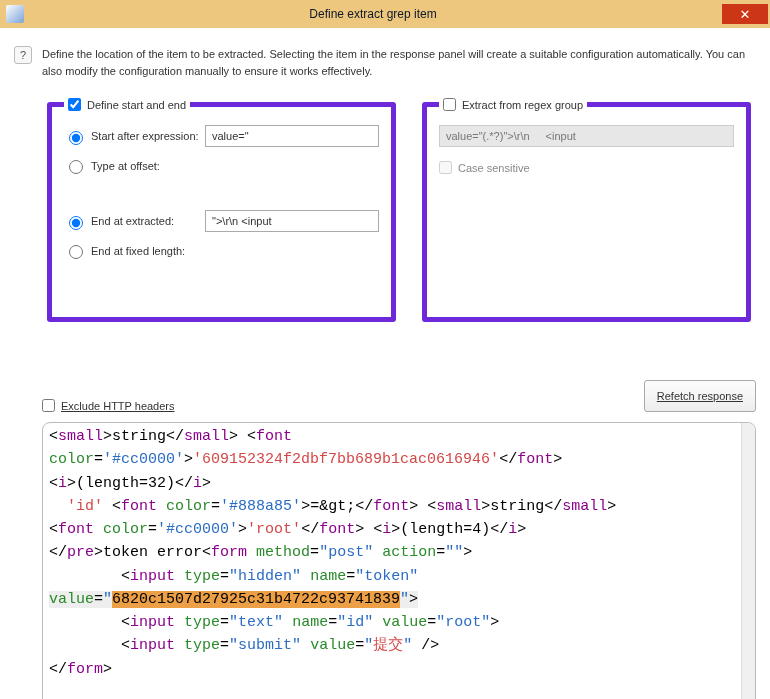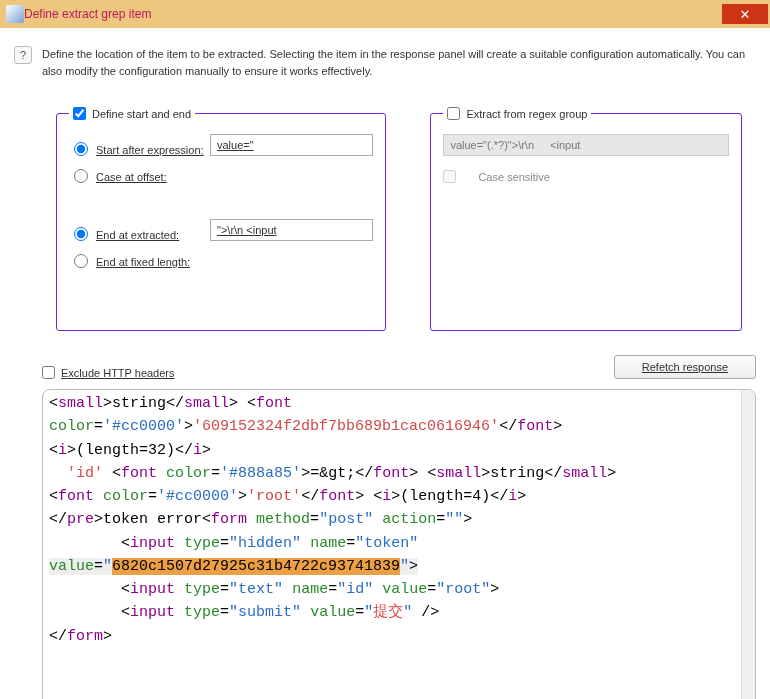--- a/index.html
+++ b/index.html
@@ -1,43 +1,43 @@
 <!DOCTYPE html>
 <html><head>
 <meta charset="utf-8">
 <style>
   * { box-sizing: border-box; }
   html, body { margin: 0; padding: 0; font-family: Tahoma, Arial, sans-serif; font-size: 11px; color: #333; background: #fff; }
   .titlebar { height: 28px; background: #ecc77d; display: flex; align-items: center; position: relative; }
   .titlebar .icon { width: 18px; height: 18px; margin-left: 6px; background: linear-gradient(135deg,#fff,#7aa2d8); border-radius: 2px; }
-  .titlebar .title { flex: 1; text-align: left; font-size: 12px; color: #be185d; }
+  .titlebar .title { flex: 1; text-align: center; font-size: 12px; color: #0f172a; }
   .titlebar .close { width: 46px; height: 20px; background: #cc3515; color: #fff; display: flex; align-items: center; justify-content: center; font-size: 13px; margin-right: 2px; }
   .body { padding: 18px 14px 12px 14px; }
   .intro-row { display: flex; gap: 10px; margin-bottom: 14px; }
   .help-icon { width: 18px; height: 18px; border: 1px solid #bbb; border-radius: 3px; display: flex; align-items: center; justify-content: center; color: #555; background: #f7f7f7; flex-shrink: 0; font-size: 11px; }
   .intro-text { font-size: 11px; line-height: 1.5; color: #333; }
   .columns { display: flex; gap: 16px; margin-left: 28px; }
-  fieldset { border: 1px solid #6d28d9; border-radius: 3px; padding: 14px 12px 16px; margin: 14px; height: 224px; }
+  fieldset { border: 5px solid #6d28d9; border-radius: 3px; padding: 14px 12px 16px; margin: 5px; height: 224px; }
   fieldset.left { flex: 1 1 350px; }
   fieldset.right { flex: 1 1 330px; }
   legend { padding: 0 4px; display: flex; align-items: center; gap: 6px; font-size: 11px; }
   legend input[type=checkbox] { margin: 0; }
-  .form-row { display: flex; align-items: flex-end; margin-bottom: 10px; text-decoration: underline; }
+  .form-row { display: flex; align-items: center; margin-bottom: 10px; }
   .form-row.spaced { margin-top: 36px; }
   .form-row .radio { width: 14px; height: 14px; margin-right: 8px; flex-shrink: 0; }
   .form-row label { width: 114px; }
   .form-row .field { flex: 1; height: 22px; border: 1px solid #aaa; padding: 0 6px; font-size: 11px; display: flex; align-items: center; }
   .form-row .field.disabled { background: #e7e7e7; color: #666; }
   .right-inner .regex-field { height: 22px; border: 1px solid #ccc; background: #e7e7e7; color: #777; padding: 0 6px; font-size: 11px; display: flex; align-items: center; gap: 16px; margin-bottom: 14px; }
-  .right-inner .cs { display: flex; align-items: center; gap: 22px; color: #888; }
+  .right-inner .cs { display: flex; align-items: center; gap: 6px; color: #888; }
   .right-inner .cs input { margin: 0; }
   .options-row { margin: 10px 0 10px 28px; display: flex; align-items: flex-end; gap: 12px; text-decoration: underline; }
   .options-row .opt { display: flex; align-items: center; gap: 6px; }
   .options-row .opt input { margin: 0; }
-  .btn { height: 24px; border: 1px solid #aaa; border-radius: 3px; background: linear-gradient(#fdfdfd,#ededed); padding: 0 27px; font-size: 11px; display: inline-flex; align-items: center; justify-content: center; cursor: pointer; color:#333;}
+  .btn { height: 32px; border: 1px solid #aaa; border-radius: 3px; background: linear-gradient(#fdfdfd,#ededed); padding: 0 12px; font-size: 11px; display: inline-flex; align-items: center; justify-content: center; cursor: pointer; color:#333;margin-top:43px;}
   .response-box { margin-left: 28px; border: 1px solid #bbb; border-radius: 8px; background: #fff; height: 340px; overflow: auto; font-family: "Courier New", monospace; font-size: 15px; line-height: 1.55; padding: 2px 6px; position: relative; white-space: pre-wrap; word-break: break-all; }
   .response-box .scroll-track { position: absolute; right: 0; top: 0; width: 14px; height: 100%; background: #f0f0f0; border-left: 1px solid #ddd; }
   .p-black { color: #000; }
   .p-purple { color: #8b008b; }
   .p-blue { color: #2b6cc4; }
   .p-red { color: #d54848; }
   .p-green { color: #2a8a2a; }
   .highlight { background: #ec9f44; color: #000; }
   .sel-line { background: #eee; display:inline;}
   .search-row { margin: 10px 0 10px 28px; display: flex; align-items: center; gap: 6px; }
@@ -68,21 +68,21 @@
         <span>Define start and end</span>
       </legend>
 
       <div class="form-row">
         <input type="radio" class="radio" name="start" checked="" style="">
         <label>Start after expression:</label>
         <div class="field">value="</div>
       </div>
       <div class="form-row">
         <input type="radio" class="radio" name="start" style="">
-        <label>Case at offset:</label>
+        <label>Type at offset:</label>
       </div>
 
       <div class="form-row spaced">
         <input type="radio" class="radio" name="end" checked="" style="">
         <label>End at extracted:</label>
         <div class="field">"&gt;\r\n        &lt;input</div>
       </div>
       <div class="form-row">
         <input type="radio" class="radio" name="end" style="">
         <label>End at fixed length:</label>

